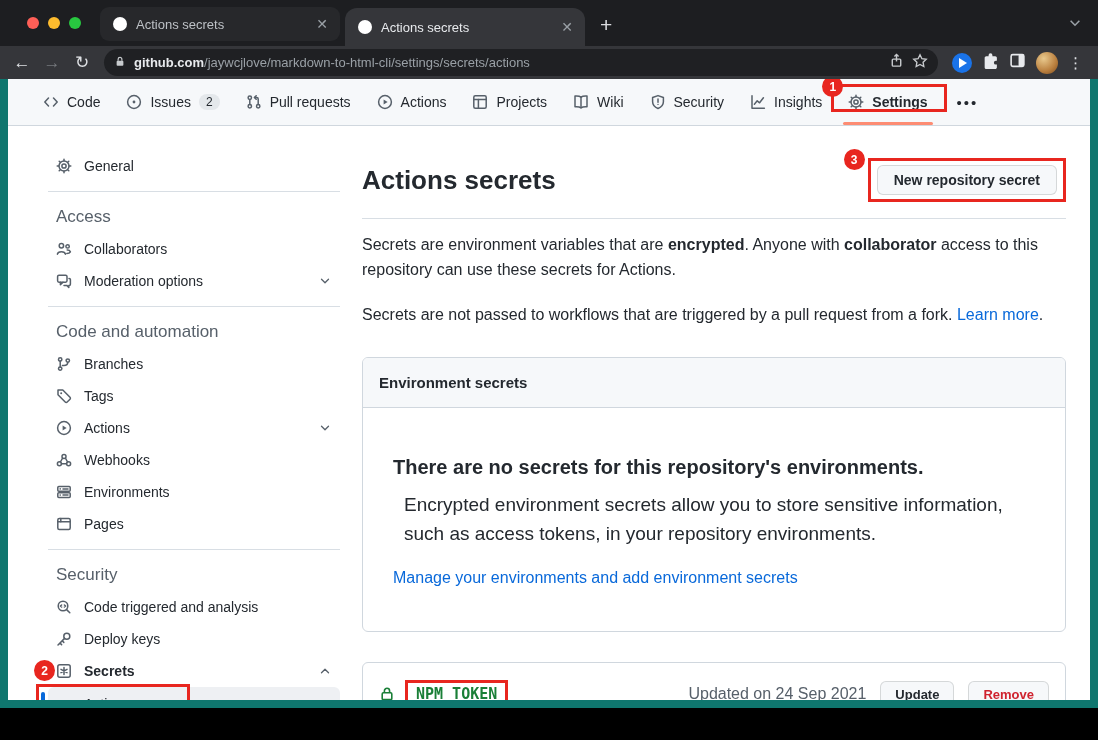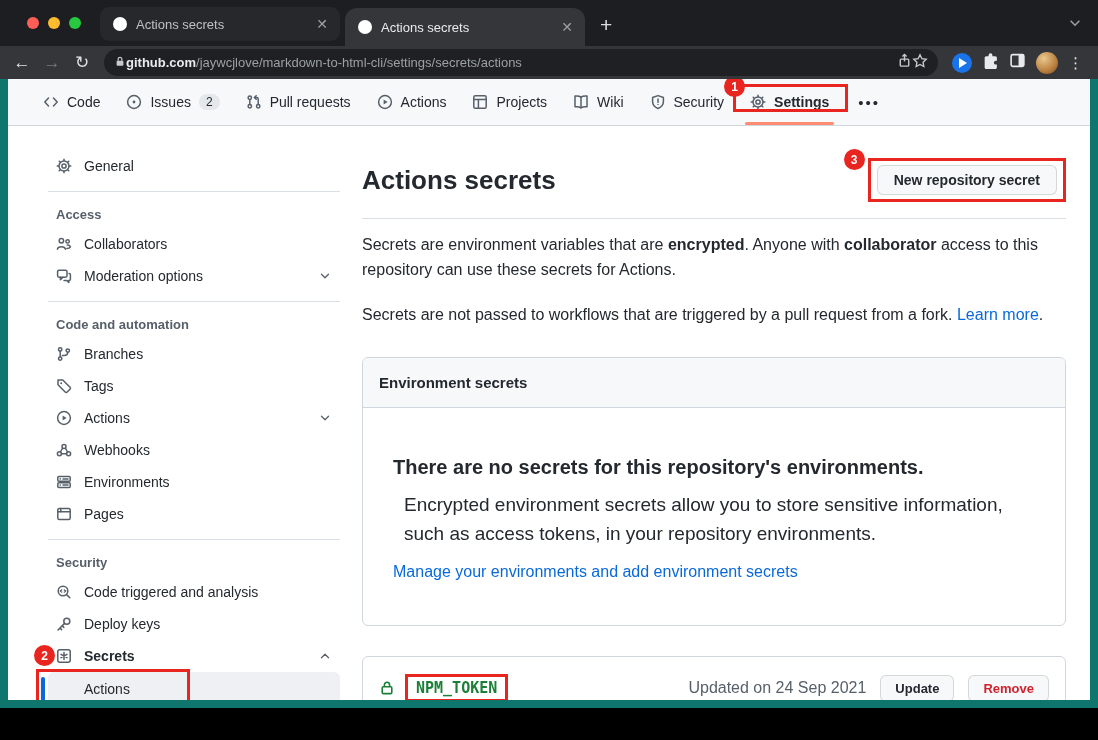--- a/index.html
+++ b/index.html
@@ -14,21 +14,21 @@
   .tabs{display:flex;align-items:flex-end;margin-left:100px;height:100%;}
   .tab{display:flex;align-items:center;gap:8px;width:218px;height:34px;padding:0 10px 0 12px;border-radius:9px;background:#27282b;color:#bdc1c6;font-size:13px;margin:0 5px 5px 0;}
   .tab.active{background:#35363a;height:38px;border-radius:12px 12px 0 0;margin-bottom:0;color:#e8eaed;}
   .tab .tab-title{flex:1;white-space:nowrap;overflow:hidden;}
   .tab .close{color:#9aa0a6;font-size:14px;padding:0 2px;}
   .newtab{color:#dadce0;font-size:21px;font-weight:300;margin:0 0 9px 10px;}
   .tab-chevron{position:absolute;right:16px;top:16px;color:#9aa0a6;}
   .toolbar{height:33px;background:#35363a;display:flex;align-items:center;padding:0 8px;gap:2px;flex:none;}
   .navbtn{color:#dfe1e4;font-size:17px;width:28px;text-align:center;}
   .navbtn.dim{color:#76797d;}
-  .omnibox{flex:1;height:27px;background:#1f2023;border-radius:14px;display:flex;align-items:center;padding:0 10px;margin:0 6px;gap:0;}
+  .omnibox{flex:1;height:27px;background:#1f2023;border-radius:14px;display:flex;align-items:center;padding:0 10px;margin:0 6px;gap:8px;}
   .url{font-size:13px;color:#9aa0a6;white-space:nowrap;overflow:hidden;flex:1;}
   .url .domain{color:#e8eaed;font-weight:700;}
   .omni-ic{color:#c7cacd;}
   .chrome-actions{display:flex;align-items:center;gap:10px;padding:0 6px;}
   .ext-play{width:20px;height:20px;border-radius:50%;background:#1a73e8;position:relative;}
   .ext-play::after{content:"";position:absolute;left:7px;top:5px;border-left:8px solid #fff;border-top:5px solid transparent;border-bottom:5px solid transparent;}
   .avatar{width:22px;height:22px;border-radius:50%;background:radial-gradient(circle at 35% 30%,#e9c98d,#b97f3e 60%,#7a4a1e);}
   .kebab{color:#dfe1e4;font-size:15px;letter-spacing:1px;}
 
   
@@ -47,40 +47,40 @@
   
   .sidebar{width:292px;flex:none;}
   .side-item{display:flex;align-items:center;gap:12px;height:32px;padding:0 8px;border-radius:6px;font-size:14px;position:relative;cursor:pointer;}
   .side-item svg{color:#57606a;flex:none;}
   .side-item .lbl{white-space:nowrap;}
   .side-item .chev{margin-left:auto;color:#57606a;display:flex;}
   .side-item.bold .lbl{font-weight:600;}
   .side-item.sub{padding-left:36px;height:34px;}
   .side-item.selected{background:#eef0f3;}
   .side-item.selected::before{content:"";position:absolute;left:-7px;top:5px;width:4px;height:24px;border-radius:2px;background:#0969da;}
-  .section-title{font-size:13px;font-weight:700;color:#57606a;padding:6px 8px;}
+  .section-title{font-size:17px;font-weight:400;color:#57606a;padding:6px 8px;}
   .side-div{border:0;border-top:1px solid #d8dee4;margin:9px 0;}
 
   
   .main{flex:1;padding-left:22px;max-width:714px;}
   .title-row{display:flex;justify-content:space-between;align-items:center;margin-top:8px;}
   h2.page-title{font-size:26px;font-weight:600;margin:0;}
   .btn{background:#f6f8fa;border:1px solid rgba(27,31,36,.15);border-radius:6px;font-weight:600;color:#24292f;font-family:"Liberation Sans",sans-serif;cursor:pointer;}
   .btn-new{font-size:14px;padding:6px 16px;}
   .btn-wrap{border:3px solid #e8261f;padding:4px 6px;position:relative;}
   .hr{border:0;border-top:1px solid #d8dee4;margin:16px 0 14px;}
   p.body-text{font-size:16px;line-height:1.55;margin:6px 0 0;}
   p.body-text + p.body-text{margin-top:20px;}
   a.link{color:#0969da;text-decoration:none;}
   .box{border:1px solid #d0d7de;border-radius:6px;margin-top:30px;overflow:hidden;}
   .box-header{background:#f6f8fa;border-bottom:1px solid #d0d7de;padding:16px;font-weight:600;font-size:15px;}
   .env-body{padding:40px 30px 44px;}
   .env-title{font-size:20px;font-weight:700;margin:8px 0 12px;}
   .env-desc{font-size:19px;line-height:1.5;max-width:620px;margin:0 auto;}
-  .env-link{display:inline-block;margin-top:15px;font-size:16px;}
+  .env-link{display:inline-block;margin-top:21px;font-size:16px;}
   .repo-row{display:flex;align-items:center;padding:17px 16px;}
   .secret-name{border:3px solid #e8261f;padding:2px 8px;margin-left:10px;font-family:"DejaVu Sans Mono",monospace;font-size:15px;font-weight:700;color:#1a7f37;}
   .updated{margin-left:auto;color:#57606a;font-size:16px;}
   .btn-sm{font-size:13px;padding:5px 14px;margin-left:14px;}
   .btn-danger{color:#cf222e;}
 </style>
 </head>
 <body>
 
 <div class="window">
@@ -229,20 +229,29 @@
         <div class="nav-item">
           <span style="display:flex">
             <svg width="16" height="16" viewBox="0 0 16 16" fill="none" stroke="currentColor" stroke-width="1.5" stroke-linecap="round" stroke-linejoin="round">
               <path d="M8 1.6 2.6 3.5v4.2c0 3.4 2.4 5.5 5.4 6.8 3-1.3 5.4-3.4 5.4-6.8V3.5z"></path>
               <path d="M8 5v3.2"></path>
               <circle cx="8" cy="10.4" r=".7" fill="currentColor" stroke="none"></circle>
             </svg>
           </span>
           <span>Security</span>
         </div>
+        <div class="nav-item">
+          <span style="display:flex">
+            <svg width="16" height="16" viewBox="0 0 16 16" fill="none" stroke="currentColor" stroke-width="1.5" stroke-linecap="round" stroke-linejoin="round">
+              <path d="M2 1.8v12.4h12.4"></path>
+              <polyline points="4.4,10.2 7.2,6.8 9.6,8.8 13.4,3.8"></polyline>
+            </svg>
+          </span>
+          <span>Insights</span>
+        </div>
         <div class="nav-item active">
           <span style="display:flex">
             <svg width="16" height="16" viewBox="0 0 16 16" fill="none" stroke="currentColor" stroke-width="1.5" stroke-linecap="round" stroke-linejoin="round">
               <circle cx="8" cy="8" r="2.1"></circle>
               <circle cx="8" cy="8" r="5"></circle>
               <path d="M13.2 8h1.6M8 13.2v1.6M2.8 8H1.2M8 2.8V1.2M11.7 11.7l1.1 1.1M4.3 4.3 3.2 3.2M11.7 4.3l1.1-1.1M4.3 11.7l-1.1 1.1"></path>
             </svg>
           </span>
           <span>Settings</span>
           <span class="anno-box" style="left:-4px;right:-6px;top:5px;bottom:13px;"></span>

